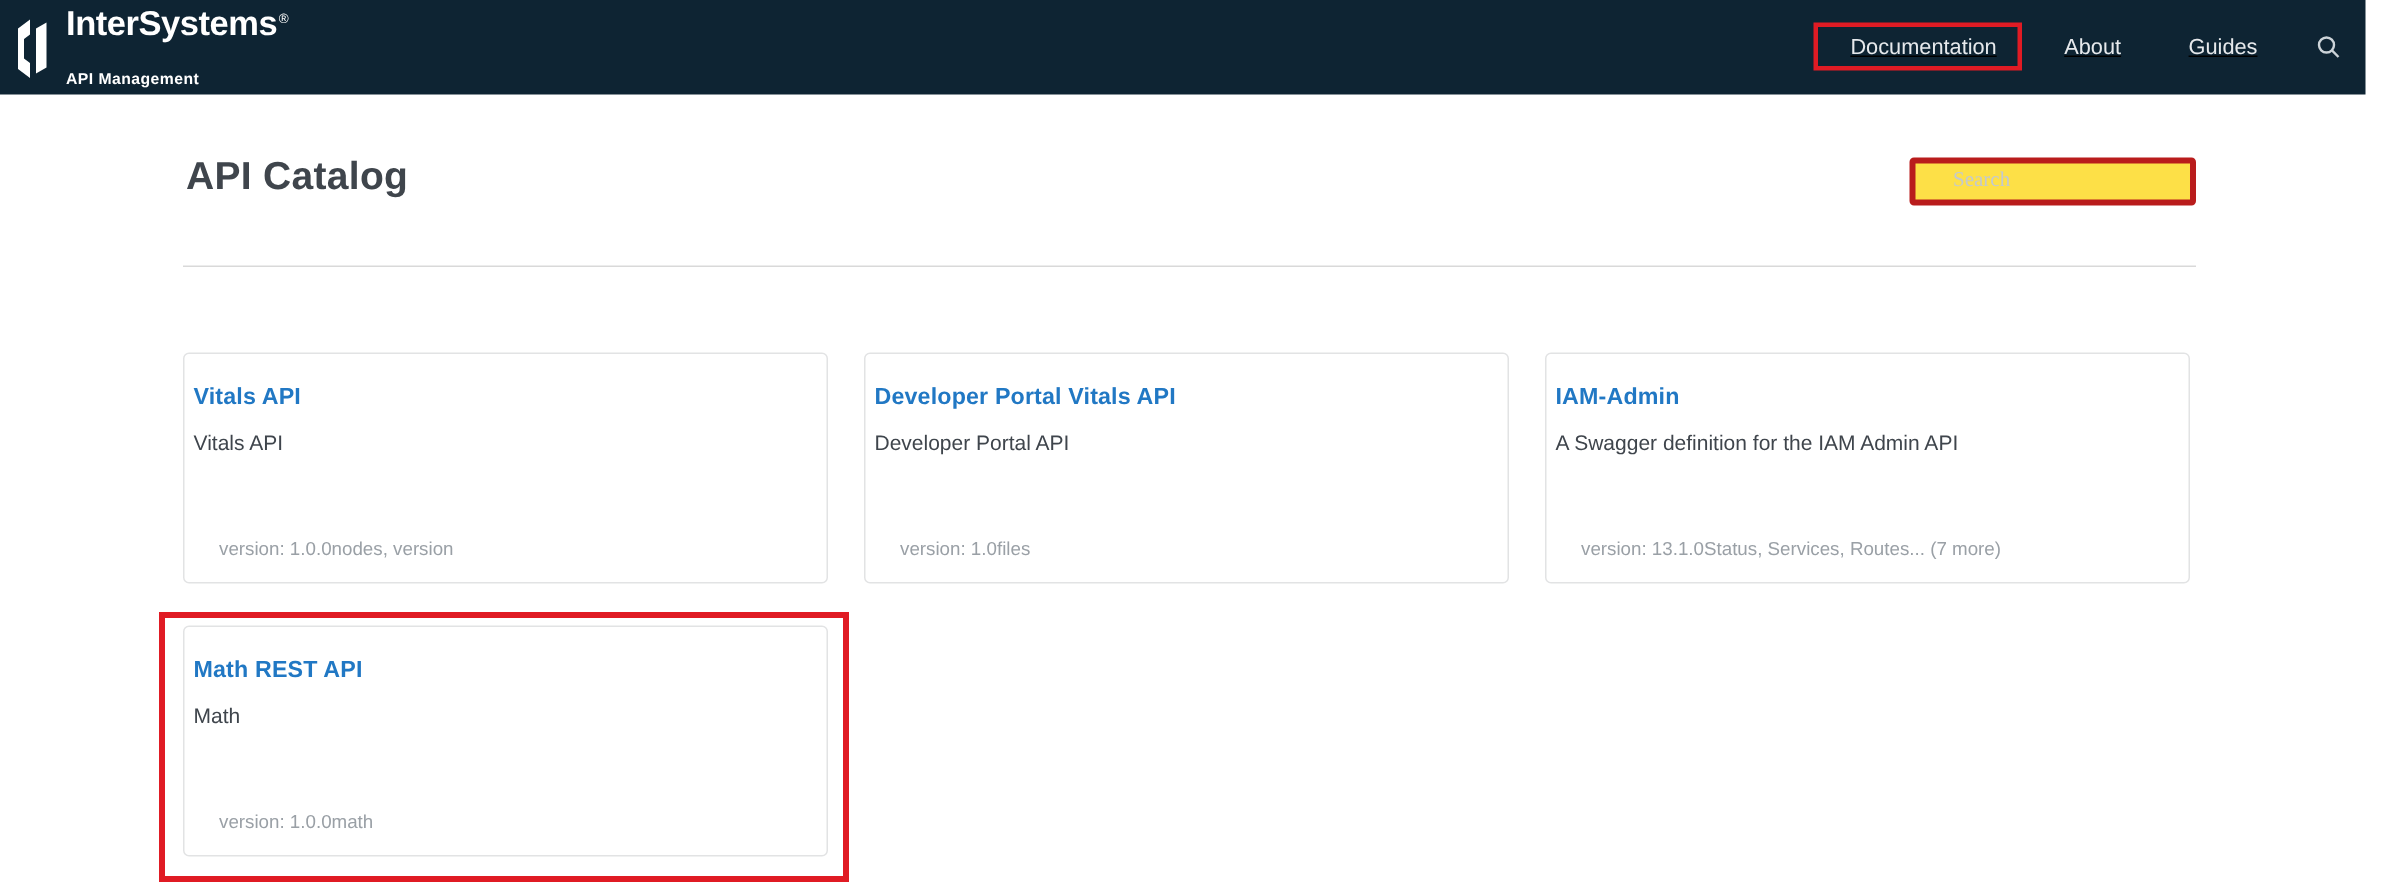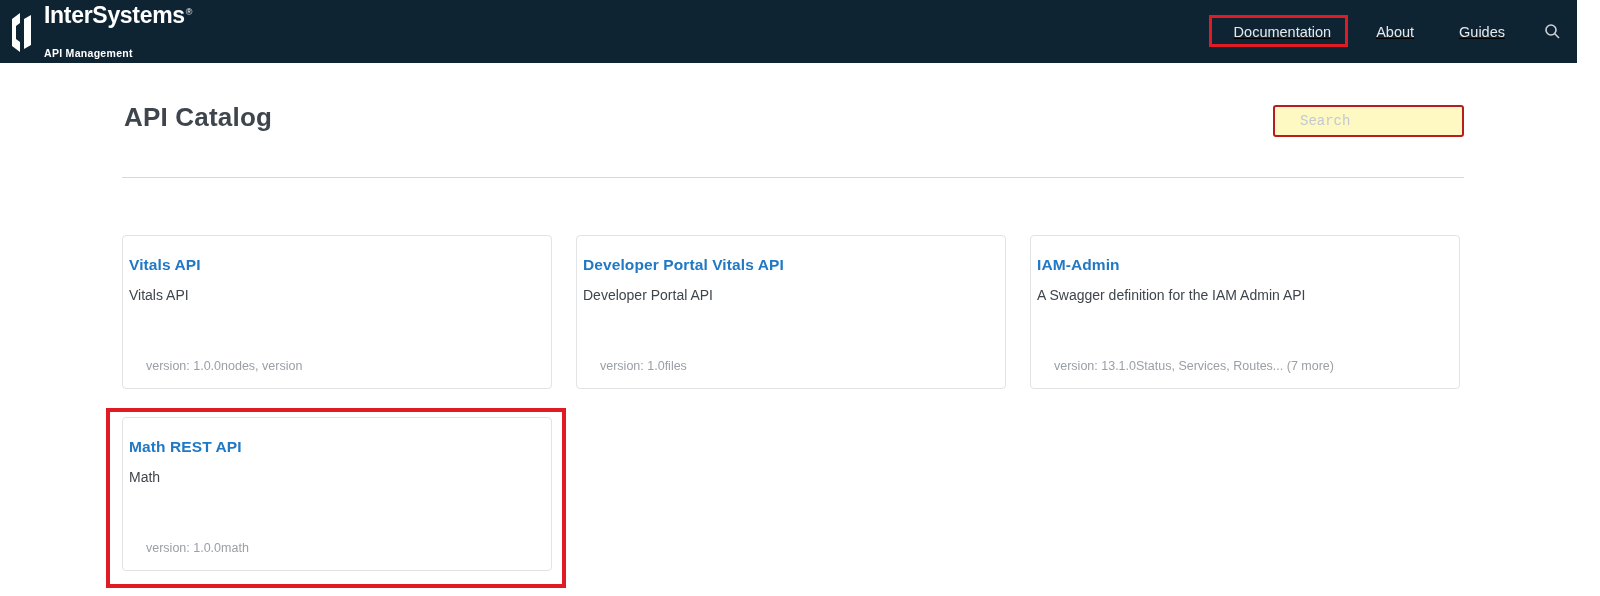--- a/index.html
+++ b/index.html
@@ -30,22 +30,22 @@
   }
   .search-glyph { display:flex; align-items:center; cursor:pointer; margin-left:-6px; }
 
   
   .page-title {
     position:absolute; left:124px; top:102px;
     font-size:26px; font-weight:bold; color:#3f454c; letter-spacing:0.2px;
   }
   .catalog-search {
     position:absolute; left:1273px; top:105px; width:191px; height:32px;
-    border:2px solid #b91c1c; border-radius:3px; font-size:14px; color:#4a5056;
-    padding-left:25px; outline:none; font-family:Liberation Mono, monospace; background:#fef9c3;
+    border:4px solid #b91c1c; border-radius:3px; font-size:14px; color:#4a5056;
+    padding-left:25px; outline:none; font-family:Liberation Serif, serif; background:#fde047;
   }
   .catalog-search::placeholder { color:#c3c9ce; opacity:1; }
   .divider { position:absolute; left:122px; top:177px; width:1342px; height:1px; background:#d9d9d9; }
 
   
   .card-grid {
     position:absolute; left:122px; top:235px; width:1338px;
     display:grid; grid-template-columns:repeat(3, 1fr); column-gap:24px; row-gap:28px;
   }
   .card {

